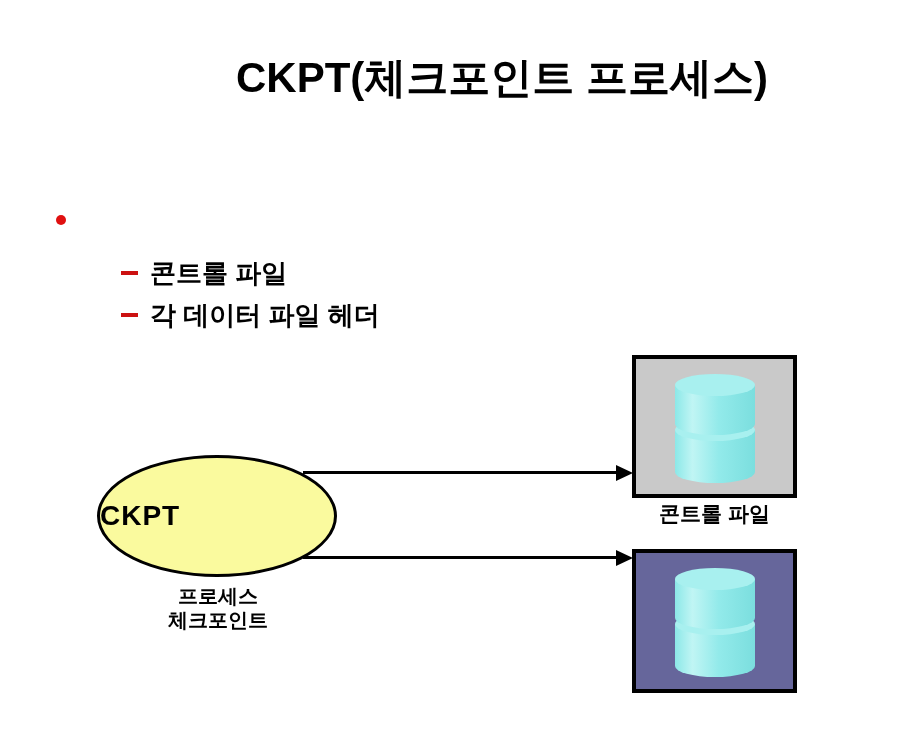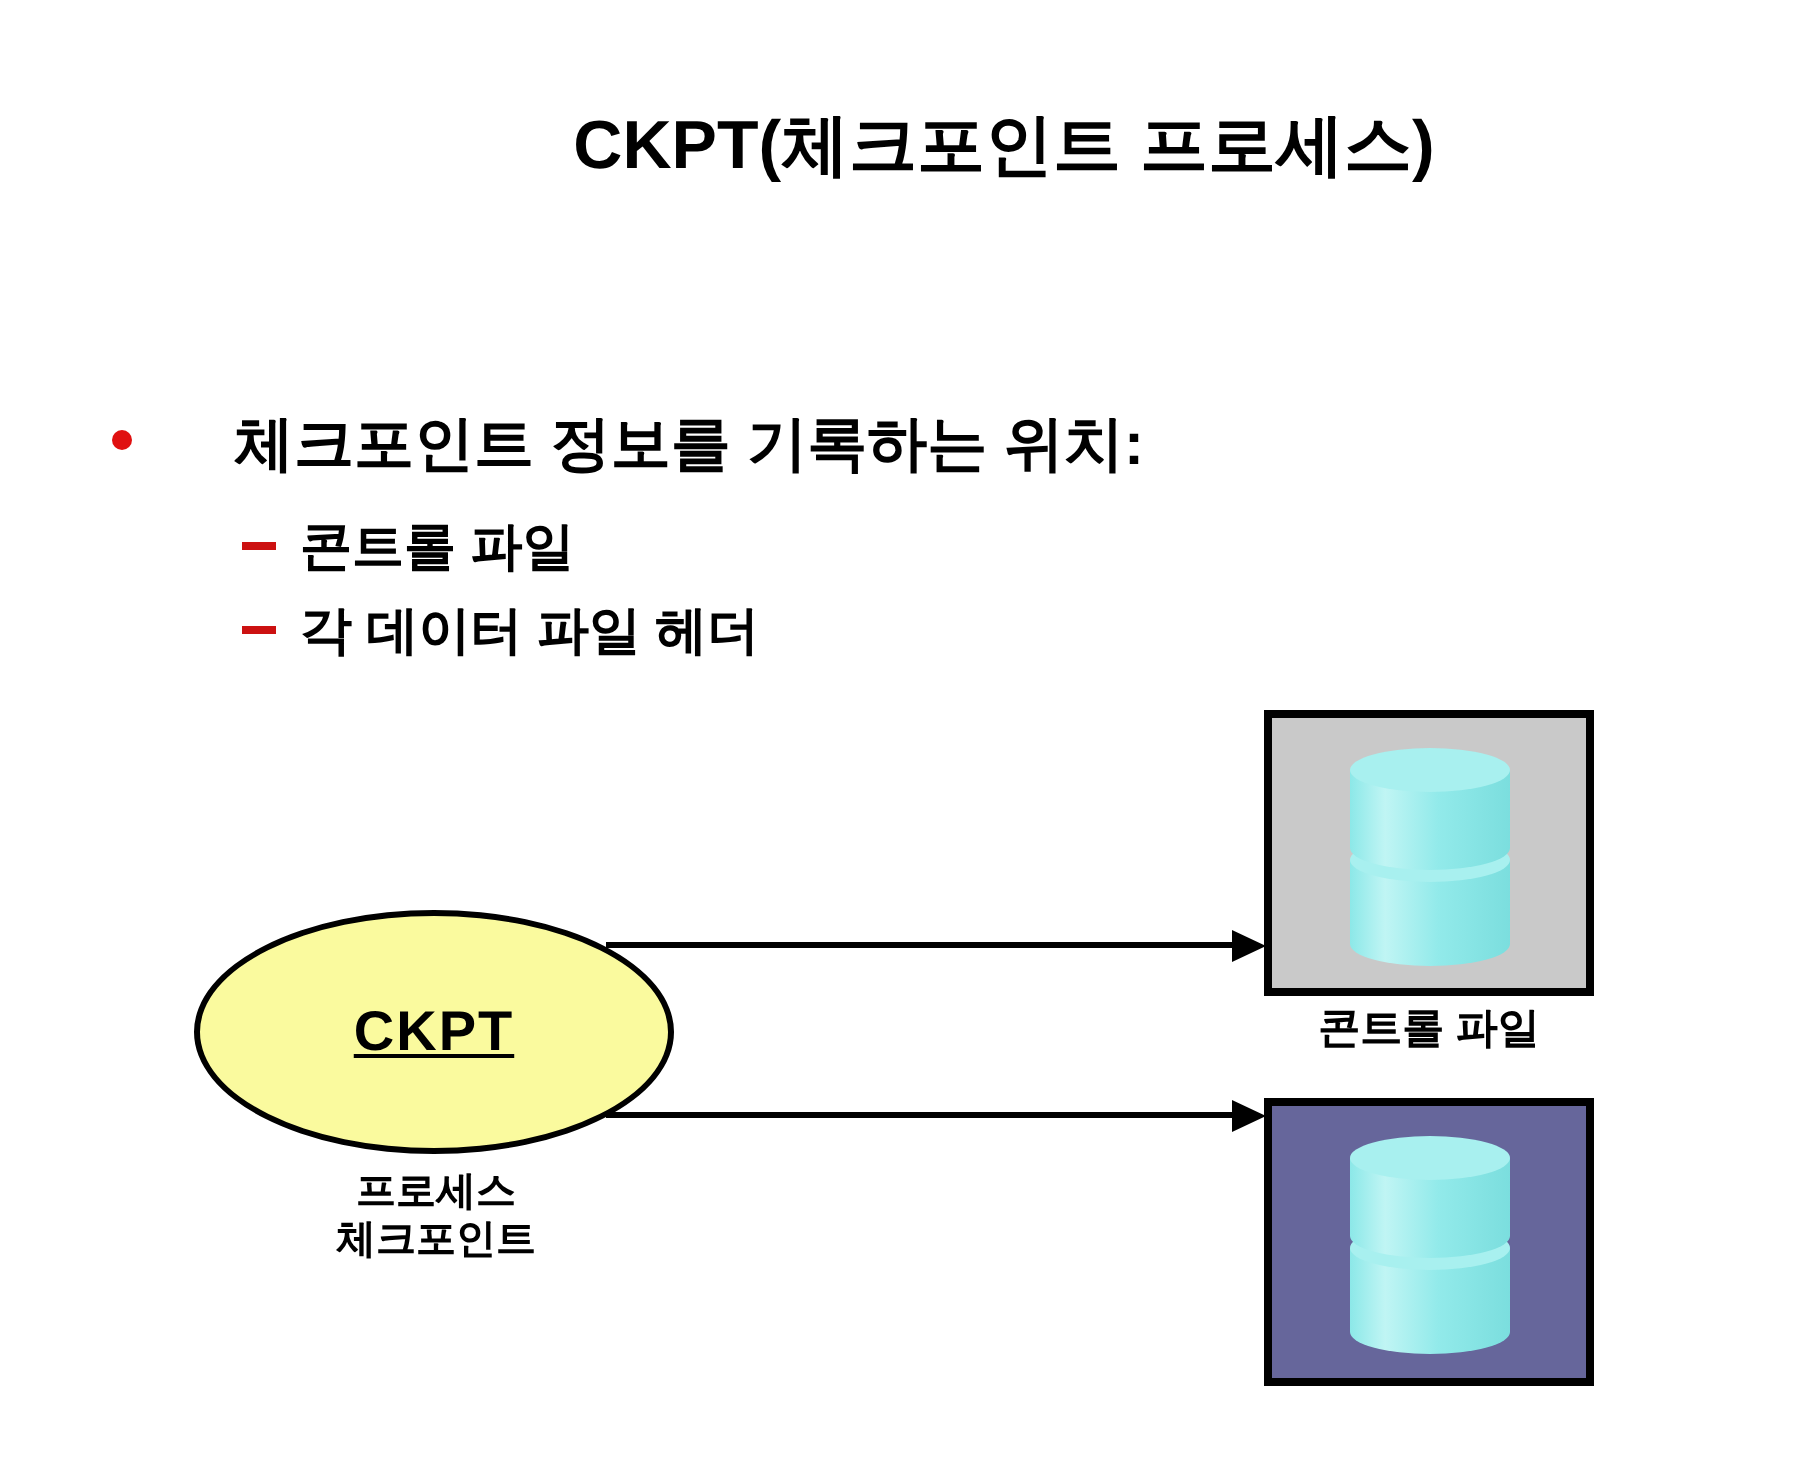--- a/index.html
+++ b/index.html
@@ -13,21 +13,21 @@
     background:#ffffff;
     overflow:hidden;
     font-weight:bold;
     color:#000;
   }
   .abs{position:absolute;}
 
   .title{
     left:105px;right:0;top:50px;
     text-align:center;
-    font-size:34px;
+    font-size:42px;
     font-weight:bold;
     white-space:nowrap;
   }
 
   .bullet-dot{
     left:56px;top:215px;
     width:10px;height:10px;
     border-radius:50%;
   }
   .bullet-main{
@@ -47,24 +47,23 @@
   }
   .sub-1{top:256px;}
   .sub-2{top:298px;text-align:right;}
 
   .process-ellipse{
     left:97px;top:455px;
     width:240px;height:122px;
     box-sizing:border-box;
     border:3px solid #000;
     border-radius:50%;
-    display:flex;align-items:center;justify-content:center;
+    display:flex;align-items:center;justify-content:flex-start;
     font-size:28px;
     letter-spacing:1px;
-    text-decoration:underline;
   }
   .process-caption{
     left:118px;top:584px;
     width:200px;
     text-align:center;
     font-size:20px;
     line-height:24px;
   }
 
   .arrow-line{
@@ -103,21 +102,20 @@
   .label-data{top:697px;}
 </style>
 </head>
 <body>
 
 <div class="slide">
 
   <div class="abs title">CKPT(체크포인트 프로세스)</div>
 
   <div class="abs bullet-dot" style="background: rgb(224, 16, 16);"></div>
-  <div class="abs bullet-main">체크포인트 정보를 기록하는 위치:</div>
 
   <div class="abs dash dash-1" style="background: rgb(204, 17, 17);"></div>
   <div class="abs sub-bullet sub-1">콘트롤 파일</div>
 
   <div class="abs dash dash-2" style="background: rgb(204, 17, 17);"></div>
   <div class="abs sub-bullet sub-2">각 데이터 파일 헤더</div>
 
   <div class="abs arrow-line a1-line"></div>
   <div class="abs arrow-head a1-head"></div>
   <div class="abs arrow-line a2-line"></div>

